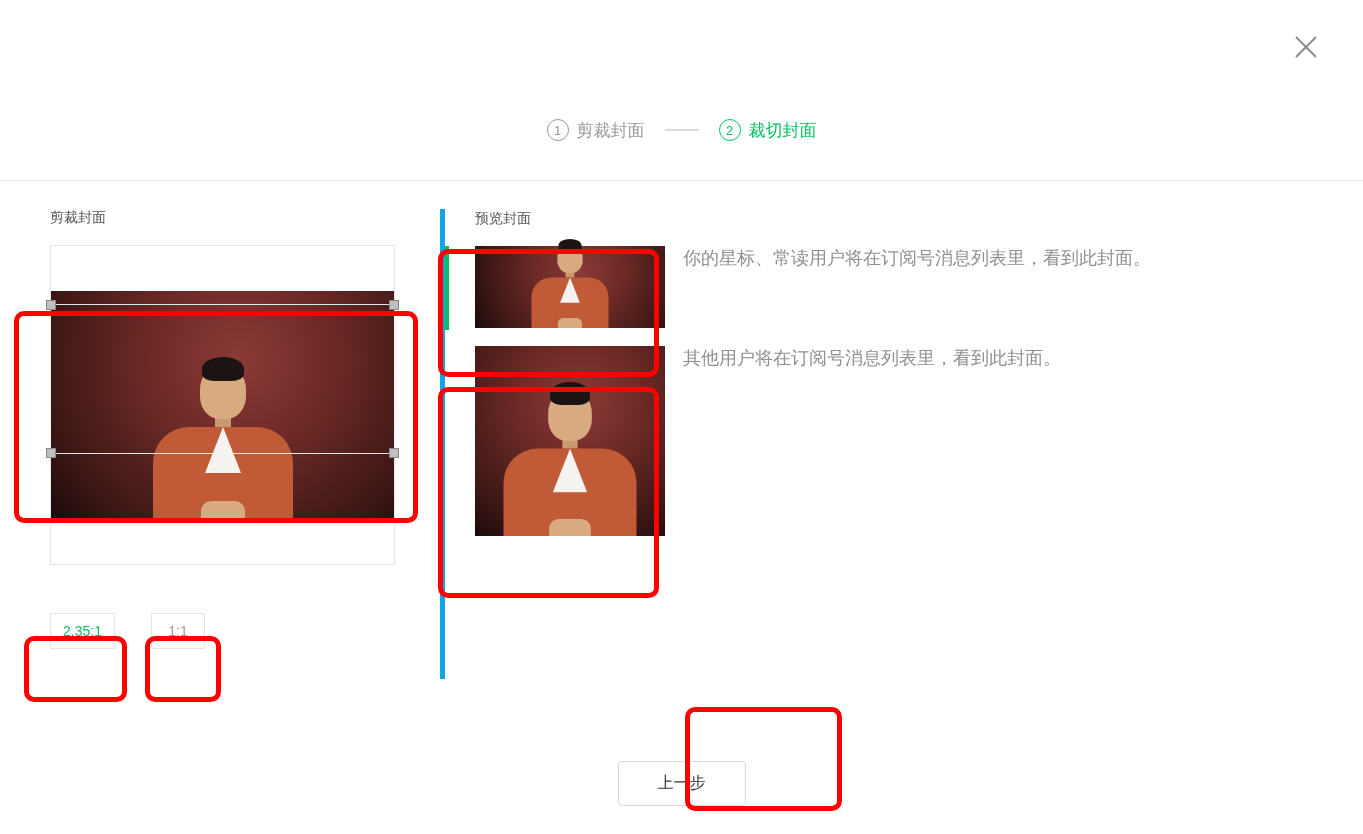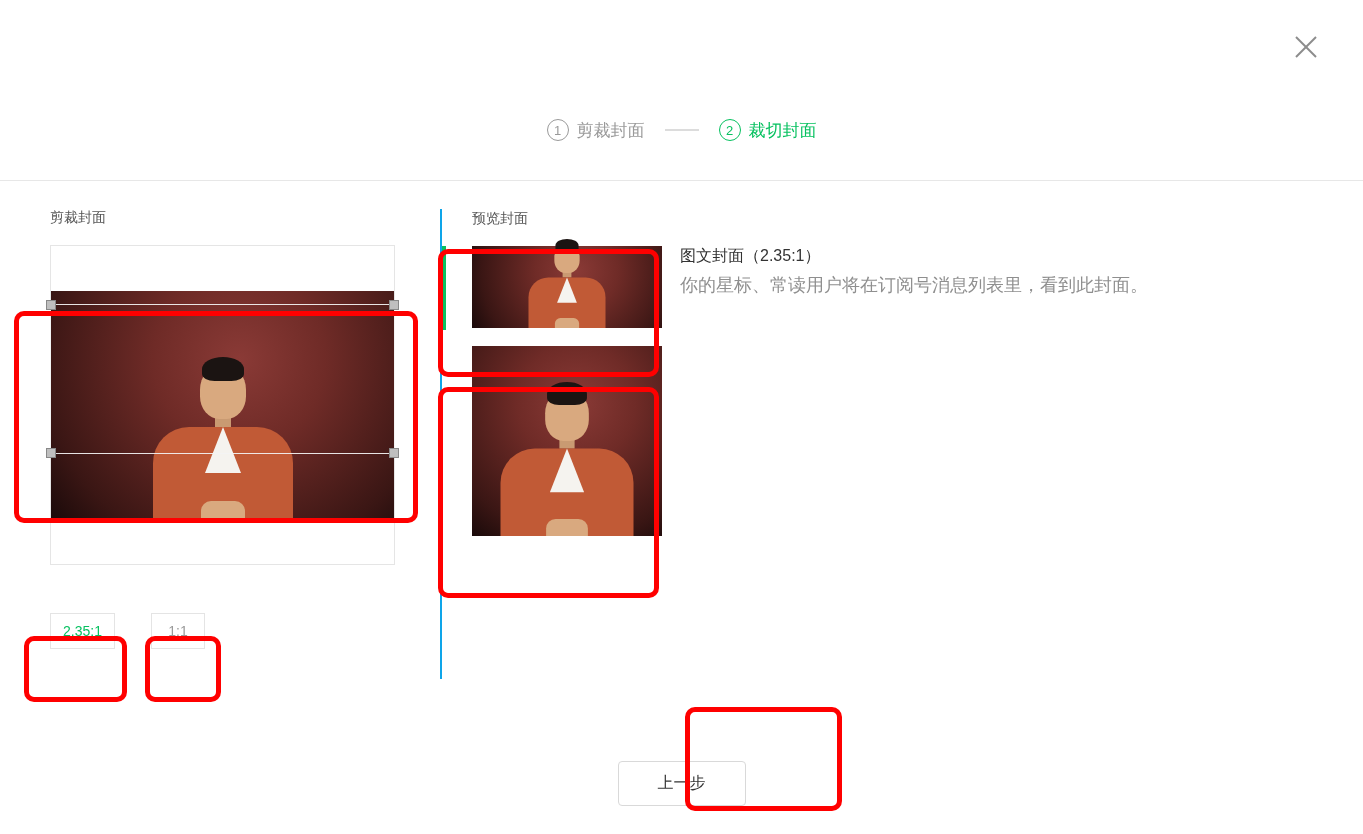--- a/index.html
+++ b/index.html
@@ -173,21 +173,21 @@
     font-size: 14px;
     color: #9a9a9a;
     cursor: pointer;
     min-width: 54px;
     text-align: center;
   }
   .ratio-btn.active { color: #07c160; }
 
   
   .col-right-inner {
-    border-left: 2px solid #0ea5e9;
+    border-left: 5px solid #0ea5e9;
     padding-left: 0;
     margin-left: -20px;
     height: 470px;
   }
   .preview-heading-wrap {
     position: relative;
     display: inline-block;
     padding-left: 30px;
   }
   .preview-row {
@@ -325,41 +325,41 @@
                 </div>
               <div class="neck"></div>
               <div class="body">
                   <div class="shirt"></div>
                   <div class="hands"></div>
                 </div>
             </div>
           </div>
         </div>
         <div class="preview-text">
-          <div class="ptitle">图文封面（2.35:1）</div>
           <div class="pdesc">你的星标、常读用户将在订阅号消息列表里，看到此封面。</div>
         </div>
       </div>
 
       <div class="preview-row">
         <div class="thumb-container" style="margin-left:26px;">
           <div class="preview-thumb thumb-11">
             <div class="person" style="transform:translateX(-50%) scale(0.95); transform-origin:bottom center;">
               <div class="head">
                   <div class="hair"></div>
                 </div>
               <div class="neck"></div>
               <div class="body">
                   <div class="shirt"></div>
                   <div class="hands"></div>
                 </div>
             </div>
           </div>
         </div>
         <div class="preview-text">
+          <div class="pdesc">其他用户将在订阅号消息列表里，看到此封面。</div>
         </div>
       </div>
     </div>
   </div>
 </div>
 
 <div class="footer">
   <div class="btn btn-default">上一步</div>
 </div>
 

